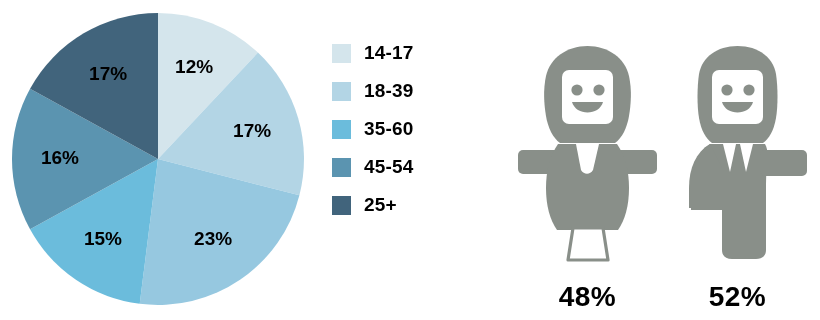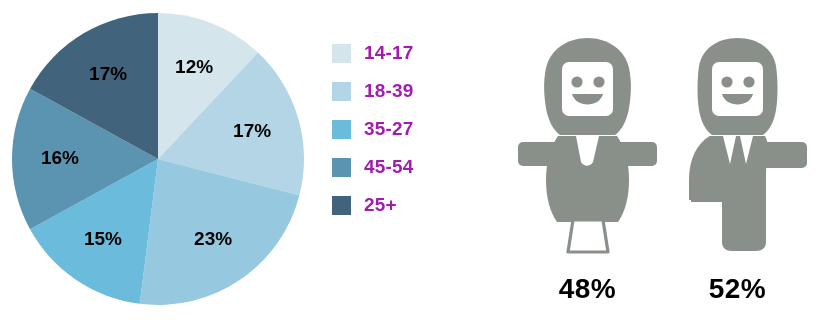--- a/index.html
+++ b/index.html
@@ -17,26 +17,26 @@
     font-size:19px;font-weight:bold;fill:#000000;
     font-family:"Liberation Sans","DejaVu Sans",sans-serif;
     text-anchor:middle;dominant-baseline:middle;
   }
 
   
   #legend{position:absolute;left:332px;top:34px;width:170px;}
   .legend-row{display:flex;align-items:center;height:38px;}
   .legend-swatch{width:19px;height:19px;flex:0 0 19px;}
   .legend-label{
-    margin-left:13px;font-size:19px;font-weight:bold;color:#a21caf;
+    margin-left:13px;font-size:19px;font-weight:bold;color:#000000;
     letter-spacing:.2px;white-space:nowrap;
   }
 
   
-  #people{position:absolute;left:510px;top:8px;width:310px;height:229px;}
+  #people{position:absolute;left:510px;top:16px;width:310px;height:229px;}
   .person{position:absolute;top:22px;width:155px;height:300px;}
   #person-female{left:0;}
   #person-male{left:150px;}
   .person-figure{position:absolute;left:0;top:0;width:155px;height:225px;}
   .person-pct{
     position:absolute;left:0;top:243px;width:155px;text-align:center;
     font-size:28px;font-weight:bold;color:#000000;letter-spacing:.5px;
   }
 </style>
 </head>
@@ -69,21 +69,21 @@
       <div class="legend-row">
         <span class="legend-swatch" style="background: rgb(212, 229, 236);"></span>
         <span class="legend-label">14-17</span>
       </div>
       <div class="legend-row">
         <span class="legend-swatch" style="background: rgb(179, 213, 229);"></span>
         <span class="legend-label">18-39</span>
       </div>
       <div class="legend-row">
         <span class="legend-swatch" style="background: rgb(107, 188, 220);"></span>
-        <span class="legend-label">35-27</span>
+        <span class="legend-label">35-60</span>
       </div>
       <div class="legend-row">
         <span class="legend-swatch" style="background: rgb(91, 148, 176);"></span>
         <span class="legend-label">45-54</span>
       </div>
       <div class="legend-row">
         <span class="legend-swatch" style="background: rgb(65, 100, 124);"></span>
         <span class="legend-label">25+</span>
       </div>
     </div>

